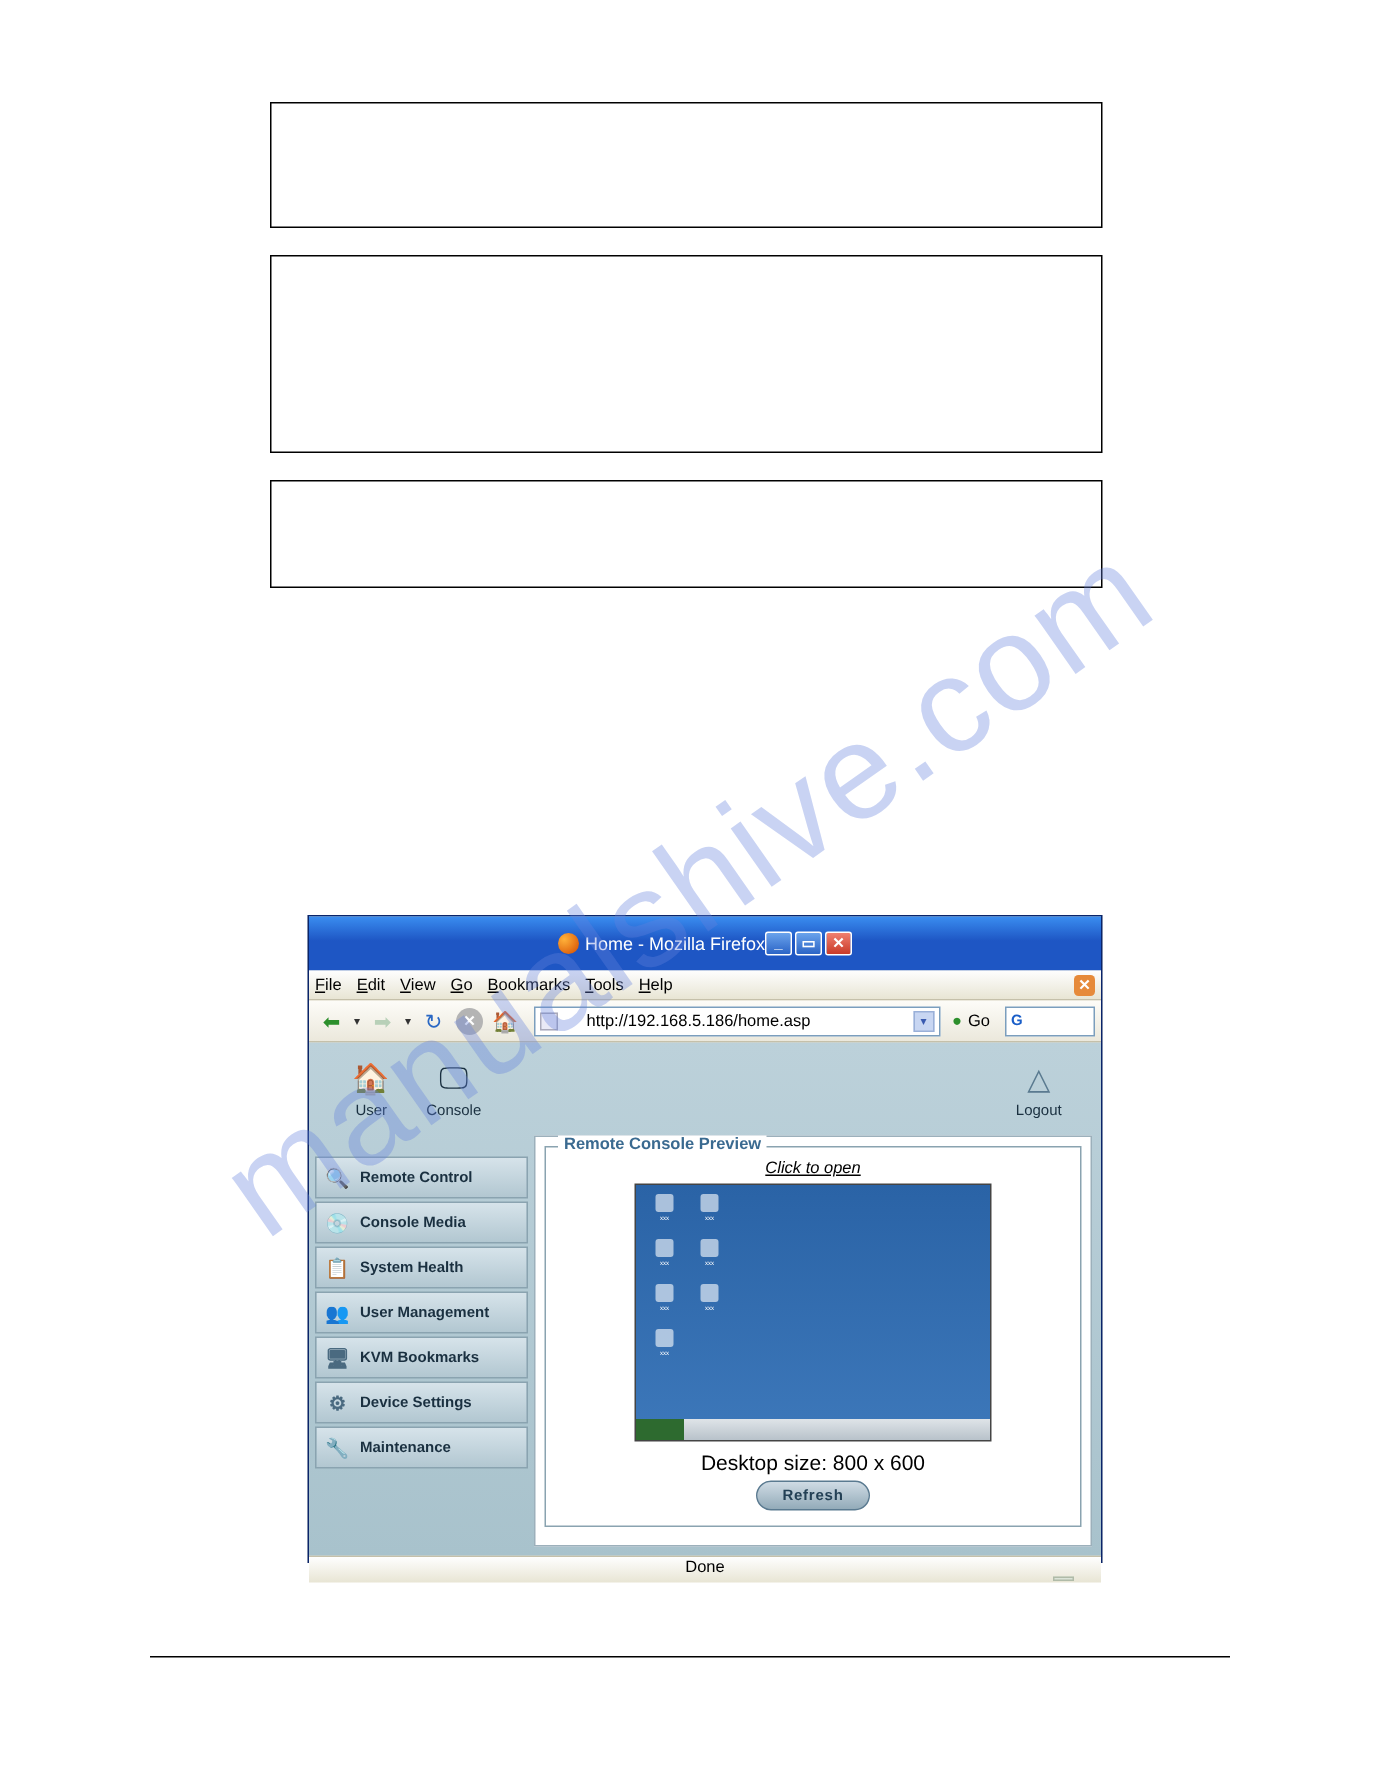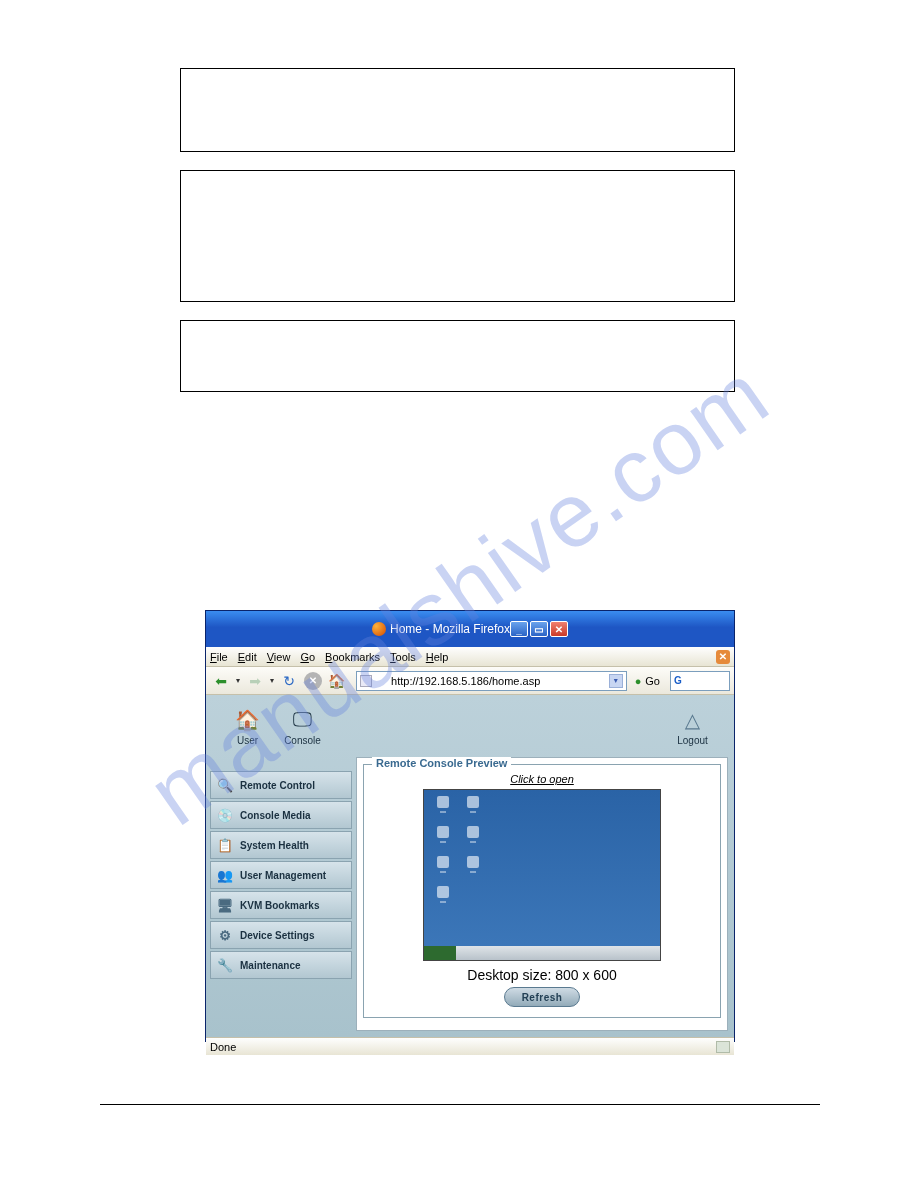--- a/index.html
+++ b/index.html
@@ -292,23 +292,23 @@
     font-weight: bold;
     letter-spacing: 0.5px;
     cursor: pointer;
   }
 
   .statusbar {
     height: 18px;
     background: linear-gradient(180deg,#fefefe,#e8e5d4);
     border-top: 1px solid #c5c0aa;
     font-size: 11px;
-    padding: 1px 4px;
+    padding: 1px 18px;
     color: #000;
-    display: flex; align-items: center;
+    display: flex; align-items: center; flex-direction: column;
   }
   .status-right {
     width: 14px; height: 12px; margin-left:auto;
     background: #dbe4d8; border: 1px solid #b0bba8;
   }
 
   .hr {
     position: absolute;
     left: 100px;
     top: 1104px;

